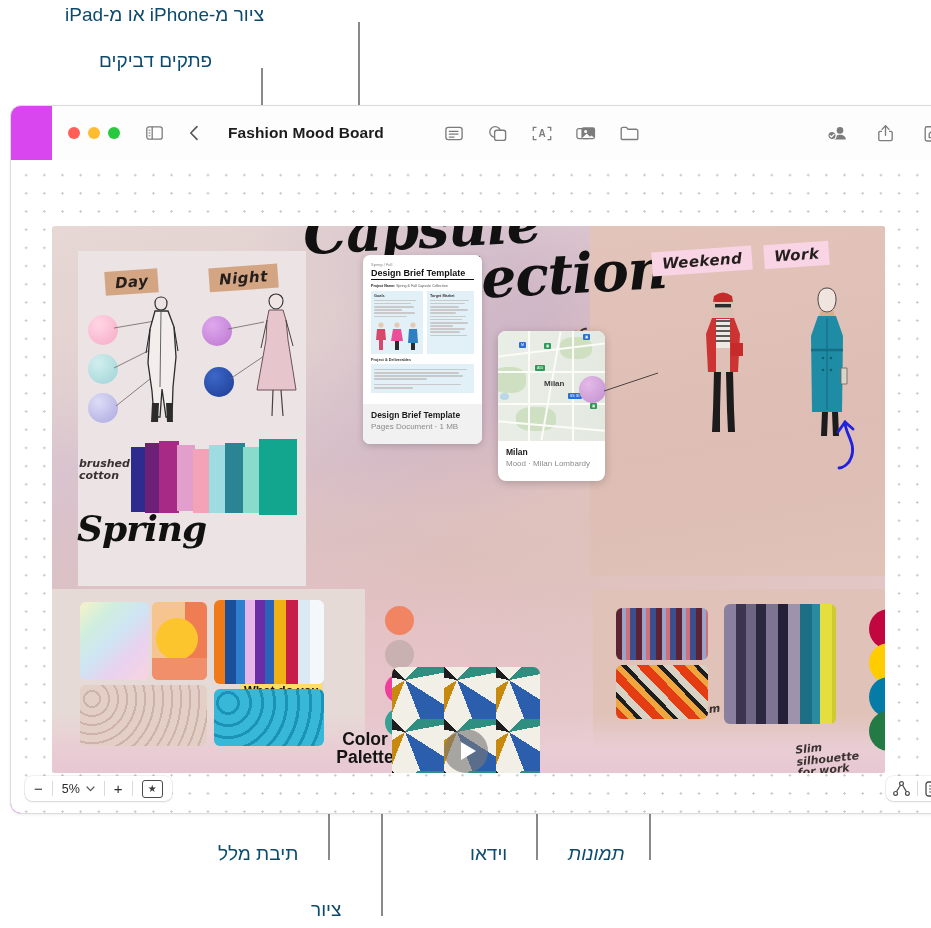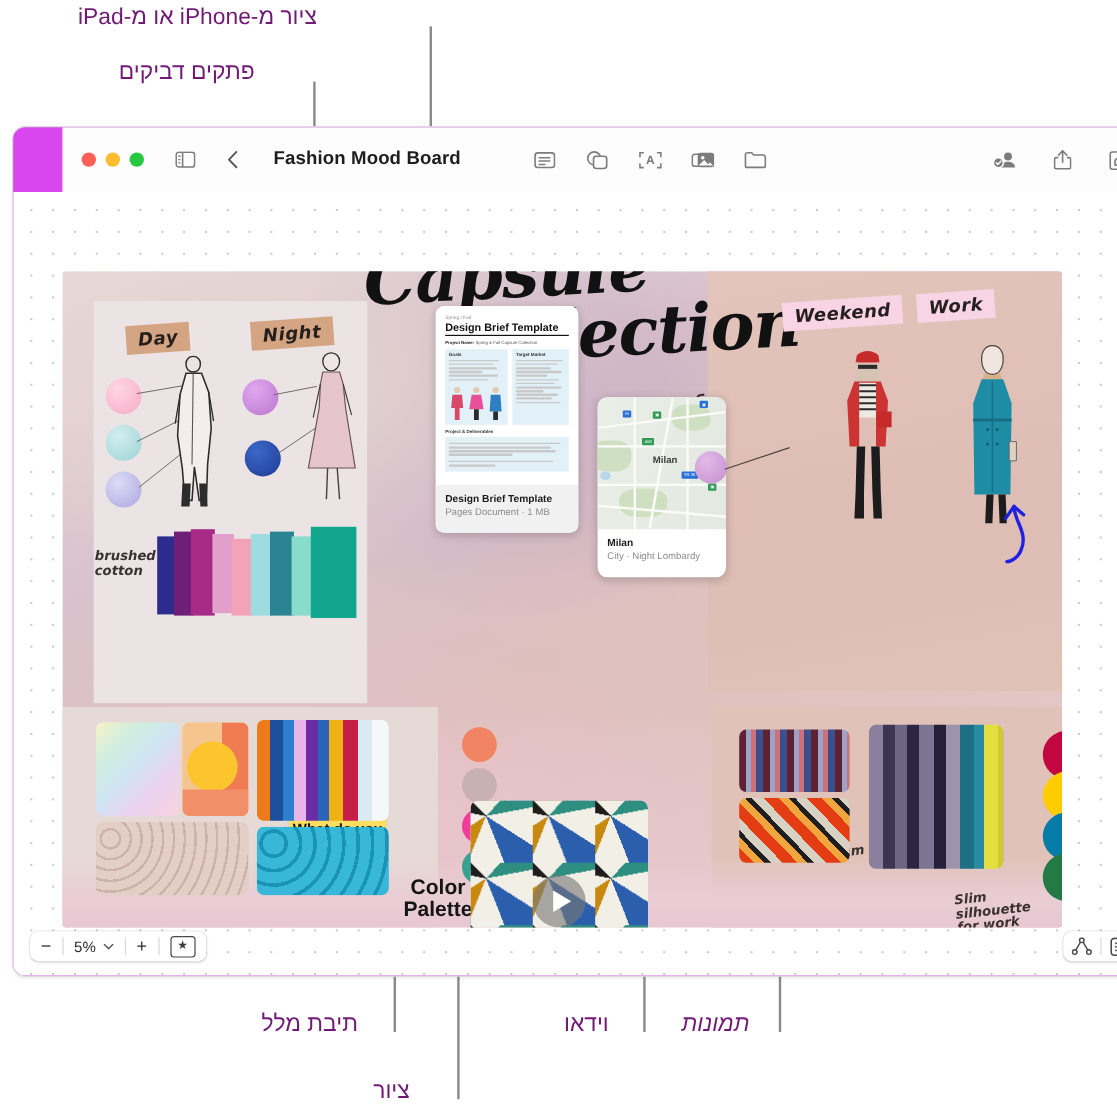--- a/index.html
+++ b/index.html
@@ -3,21 +3,21 @@
 <meta charset="utf-8">
 <style>
   html,body{margin:0;padding:0;}
   body{
     width:931px;height:928px;background:#ffffff;
     font-family:"Liberation Sans","DejaVu Sans",sans-serif;
     overflow:hidden;position:relative;
   }
   
   .callout{
-    position:absolute;font-size:19px;color:#701a75;direction:rtl;
+    position:absolute;font-size:19px;color:#0c4a6e;direction:rtl;
     white-space:nowrap;line-height:1.2;
   }
   .leader{position:absolute;background:#8a8a8a;width:1.6px;}
   
   .window{
     position:absolute;left:10px;top:105px;width:911px;height:707px;
     border:1px solid #dcdcdc;border-radius:11px;background:#d946ef;
     overflow:hidden;box-shadow:0 1px 3px rgba(0,0,0,.07);padding-left:41px;
   }
   .titlebar{
@@ -361,20 +361,21 @@
         <span style="position:absolute;left:28px;top:0px;width:20px;height:72px;background:#a72a86;"></span>
         <span style="position:absolute;left:46px;top:4px;width:18px;height:66px;background:#e39fcb;"></span>
         <span style="position:absolute;left:62px;top:8px;width:18px;height:64px;background:#f4a2b7;"></span>
         <span style="position:absolute;left:78px;top:4px;width:18px;height:68px;background:#9fdce2;"></span>
         <span style="position:absolute;left:94px;top:2px;width:20px;height:70px;background:#2a8494;"></span>
         <span style="position:absolute;left:112px;top:6px;width:20px;height:66px;background:#89dccb;"></span>
         <span style="position:absolute;left:128px;top:-2px;width:38px;height:76px;background:#12a68f;"></span>
       </div>
       <div class="hand-sm" style="left:27px;top:232px;width:54px;font-size:11px;">brushed cotton</div>
 
+      <div class="script" style="left:25px;top:281px;font-size:36px;">Spring</div>
 
       <div class="script" style="left:251px;top:-30px;font-size:55px;transform:rotate(-3deg);">Capsule</div>
       <div class="script" style="left:311px;top:18px;font-size:55px;transform:rotate(-3deg);">Collection</div>
 
       <div class="doccard">
         <div class="doc-page">
           <div class="doc-kicker">Spring / Fall</div>
           <div class="doc-h1">Design Brief Template</div>
           <div style="font-size:3.6px;font-weight:bold;color:#1d1d1d;">
             <span>Project Name:</span>
@@ -460,21 +461,21 @@
           <div class="mapbadge" style="left:21px;top:11px;">M</div>
           <div class="mapbadge gr" style="left:37px;top:34px;">A50</div>
           <div class="mapbadge gr" style="left:46px;top:12px;">▣</div>
           <div class="mapbadge" style="left:85px;top:3px;">▣</div>
           <div class="mapbadge" style="left:70px;top:62px;">SS 35</div>
           <div class="mapbadge gr" style="left:92px;top:72px;">▣</div>
           <div class="map-city">Milan</div>
         </div>
         <div class="map-foot">
           <div class="map-foot-t">Milan</div>
-          <div class="map-foot-s">City · Night Lombardy</div>
+          <div class="map-foot-s">Mood · Milan Lombardy</div>
         </div>
       </div>
 
       <div class="sticky">What do you think of the colors?</div>
 
       <div class="cp-title">Color Palette</div>
 
       <div class="tile" style="left:28px;top:376px;width:69px;height:78px;
            background:linear-gradient(135deg,#f8f2c8 0%,#cfeede 25%,#cfe4f4 48%,#e9d2ef 70%,#f9d3e0 100%);"></div>
       <div class="tile" style="left:100px;top:376px;width:55px;height:78px;background:#f5c98d;">

